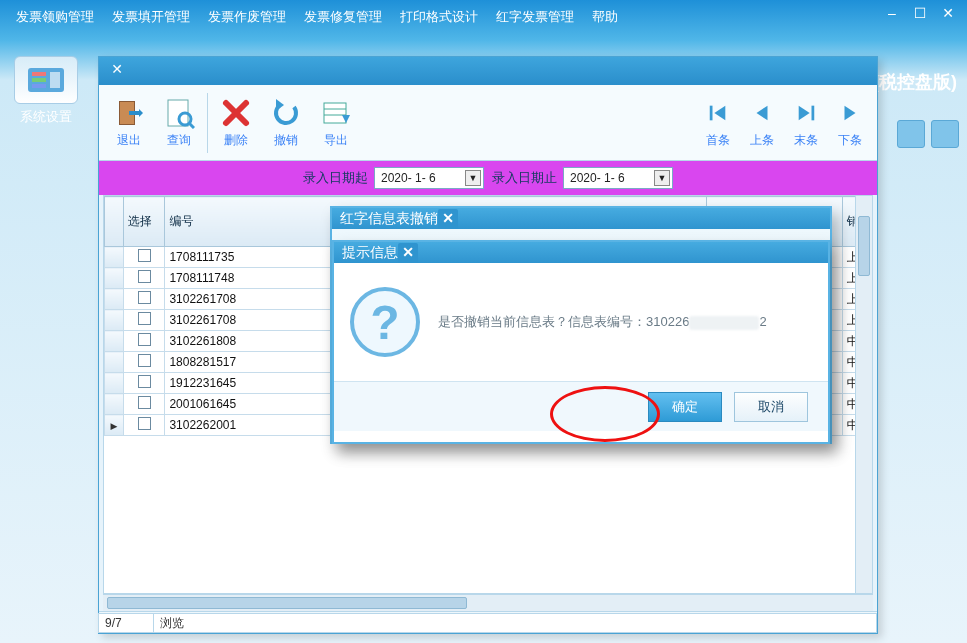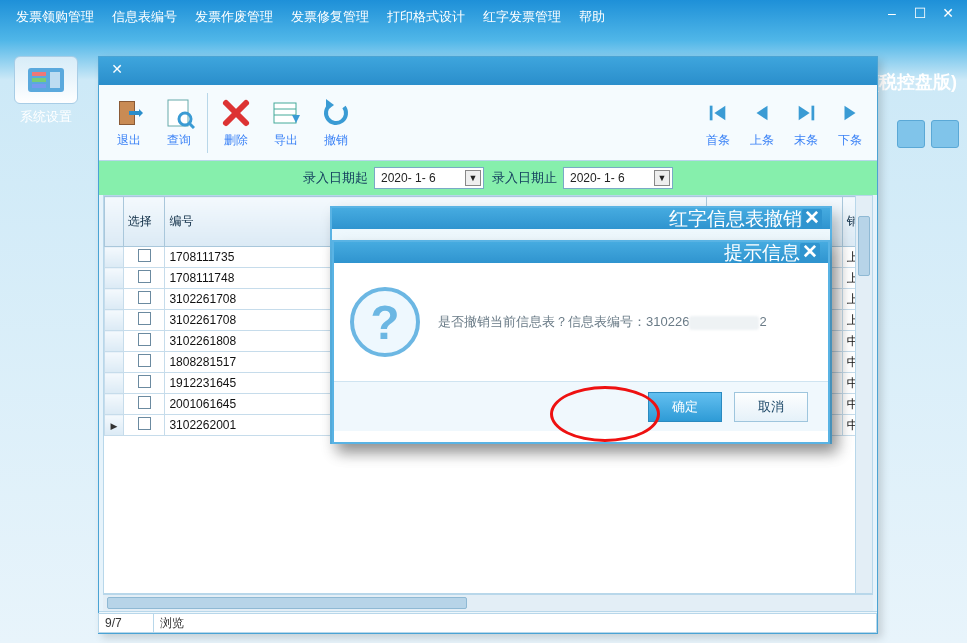--- a/index.html
+++ b/index.html
@@ -23,21 +23,21 @@
   .qw-close { width:20px; height:20px; color:#fff; font-size:14px; text-align:center; cursor:pointer; }
   .qw-toolbar { height:76px; background:#f5fbfe; border-bottom:1px solid #b8d7ea; display:flex; align-items:center; padding:4px 6px; gap:2px; }
   .tb-btn { width:48px; height:68px; display:flex; flex-direction:column; align-items:center; justify-content:center; border:1px solid transparent; border-radius:3px; cursor:pointer; gap:2px;}
   .tb-btn .ic { width:32px; height:34px; display:flex; align-items:center; justify-content:center; }
   .tb-btn .lbl { font-size:12px; color:#3b82f6; }
   .tb-sep { width:1px; height:60px; background:#b9d7e9; margin:0 2px; }
   .tb-spacer { flex:1; }
   .tb-nav { width:42px;align-items:center; }
   .tb-nav .ic svg { width:22px; height:22px; }
 
-  .filter-bar { height:34px; display:flex; align-items:center; justify-content:center; gap:8px; background:#86efac; font-size:13px; color:#103a5c; }
+  .filter-bar { height:34px; display:flex; align-items:center; justify-content:center; gap:8px; background:#d946ef; font-size:13px; color:#103a5c; }
   .filter-bar .grp { display:flex; align-items:center; gap:6px; }
   .date-field { border:1px solid #7aa9c6; background:#fff; height:22px; width:110px; display:flex; align-items:center; padding:0 2px 0 6px; font-size:12px; color:#222; justify-content:space-between;}
   .date-field .dd { width:16px; height:16px; border:1px solid #888; background:#eee; text-align:center; font-size:9px; line-height:14px;}
 
   .grid-wrap { flex:1; overflow:hidden; position:relative; background:#fff; margin:0 4px; border:1px solid #b8d7ea;}
   table.grid { border-collapse:collapse; width:100%; font-size:12px; }
   table.grid th { background:linear-gradient(#f4f9fd,#dbeaf5); border:1px solid #a9c7db; height:22px; font-weight:normal; color:#0b2a43; padding:16px 4px; text-align:left;}
   table.grid td { border:1px solid #c6dceb; height:21px; padding:0 4px; color:#111; white-space:nowrap; overflow:hidden;}
   .row-hdr { width:18px; background:linear-gradient(#f4f9fd,#dbeaf5); text-align:center; }
   .row-hdr.cur::before { content:"▶"; font-size:9px; color:#333;}
@@ -48,21 +48,21 @@
   .sb-cell { border:1px solid #b8d7ea; height:20px; line-height:18px; padding:0 6px; margin-left:-1px; background:#fff; color:#333;}
   .sb-cell.first { width:56px; }
 
   .v-scroll { position:absolute; right:0; top:0; bottom:0; width:17px; background:#e3eef6; border-left:1px solid #b8d7ea;}
   .v-scroll .thumb{ position:absolute; left:2px; right:2px; top:20px; height:60px; background:#b7d4e8; border:1px solid #8fb9d4; border-radius:2px;}
   .h-scroll { height:17px; background:#e3eef6; border-top:1px solid #b8d7ea; position:relative; margin:0 4px;}
   .h-scroll .thumb{ position:absolute; top:2px; bottom:2px; left:4px; width:360px; background:#b7d4e8; border:1px solid #8fb9d4; border-radius:2px;}
 
   
   .dlg { position:absolute; background:#fff; border:2px solid #59b3e4; box-shadow: 6px 8px 14px rgba(0,0,0,0.25); }
-  .dlg-title { height:21px; background:linear-gradient(#46abe0,#2f94cf); color:#fff; font-size:19px; display:flex; align-items:center; padding:0 8px; justify-content:flex-end;}
+  .dlg-title { height:21px; background:linear-gradient(#46abe0,#2f94cf); color:#fff; font-size:14px; display:flex; align-items:center; padding:0 8px; justify-content:flex-start;}
   .dlg-title .x { width:20px; height:20px; background:#2f94cf; color:#fff; text-align:center; line-height:18px; cursor:pointer; font-weight:bold; border-radius:2px;}
   .dlg1 { top:206px; left:330px; width:502px; height:238px; background:#e9f5fc;}
   .dlg1-body { height:calc(100% - 28px); background:linear-gradient(#eef8fd,#dff0fa); position:relative;}
   .dlg1-panel { position:absolute; left:0; right:0; bottom:0; height:30px; background:#dceefa; border-top:1px solid #bedcee; display:flex; align-items:center; justify-content:center;}
   .faux-area { position:absolute; left:106px; bottom:4px; width:70px; height:20px; border:1px solid #999; background:#fff;}
 
   
   .dlg2 { top:240px; left:332px; width:498px; height:204px; }
   .dlg2-body { height:118px; display:flex; align-items:center; padding:8px 16px; gap:18px;}
   .q-icon { width:70px; height:70px; border:4px solid #6cb7e3; border-radius:50%; display:flex; align-items:center; justify-content:center; color:#6cb7e3; font-size:48px; font-weight:bold; background:#eef8fe;}
@@ -79,21 +79,21 @@
 <div class="main-window">
 
   <div class="title-controls">
     <div class="tc-btn">–</div>
     <div class="tc-btn">☐</div>
     <div class="tc-btn">✕</div>
   </div>
 
   <div class="menubar">
     <div class="mi">发票领购管理</div>
-    <div class="mi">信息表编号</div>
+    <div class="mi">发票填开管理</div>
     <div class="mi">发票作废管理</div>
     <div class="mi">发票修复管理</div>
     <div class="mi">打印格式设计</div>
     <div class="mi">红字发票管理</div>
     <div class="mi">帮助</div>
   </div>
 
   <div class="left-dock">
     <div class="dock-icon">
       <svg viewBox="0 0 40 32">
@@ -145,36 +145,36 @@
             <svg viewBox="0 0 32 32">
               <line x1="6" y1="6" x2="26" y2="26" stroke="#d33" stroke-width="6" stroke-linecap="round"></line>
               <line x1="26" y1="6" x2="6" y2="26" stroke="#d33" stroke-width="6" stroke-linecap="round"></line>
             </svg>
           </div>
         <div class="lbl">删除</div>
       </div>
       <div class="tb-btn">
         <div class="ic">
             <svg viewBox="0 0 32 32">
+              <path d="M24 10 A10 10 0 1 1 10 8" fill="none" stroke="#3a9bd4" stroke-width="4"></path>
+              <polygon points="6,2 14,8 6,14" fill="#3a9bd4"></polygon>
+            </svg>
+          </div>
+        <div class="lbl">撤销</div>
+      </div>
+      <div class="tb-btn">
+        <div class="ic">
+            <svg viewBox="0 0 32 32">
               <rect x="4" y="6" width="22" height="20" fill="#fff" stroke="#4a9" stroke-width="1"></rect>
               <line x1="4" y1="12" x2="26" y2="12" stroke="#4a9"></line>
               <line x1="4" y1="18" x2="26" y2="18" stroke="#4a9"></line>
               <polygon points="22,18 30,18 26,26" fill="#3a9bd4"></polygon>
             </svg>
           </div>
         <div class="lbl">导出</div>
-      </div>
-      <div class="tb-btn">
-        <div class="ic">
-            <svg viewBox="0 0 32 32">
-              <path d="M24 10 A10 10 0 1 1 10 8" fill="none" stroke="#3a9bd4" stroke-width="4"></path>
-              <polygon points="6,2 14,8 6,14" fill="#3a9bd4"></polygon>
-            </svg>
-          </div>
-        <div class="lbl">撤销</div>
       </div>
       <div class="tb-spacer"></div>
       <div class="tb-btn tb-nav">
         <div class="ic">
             <svg viewBox="0 0 24 24">
               <rect x="3" y="4" width="3" height="16" fill="#3a9bd4"></rect>
               <polygon points="20,4 8,12 20,20" fill="#3a9bd4"></polygon>
             </svg>
           </div>
         <div class="lbl">首条</div>

